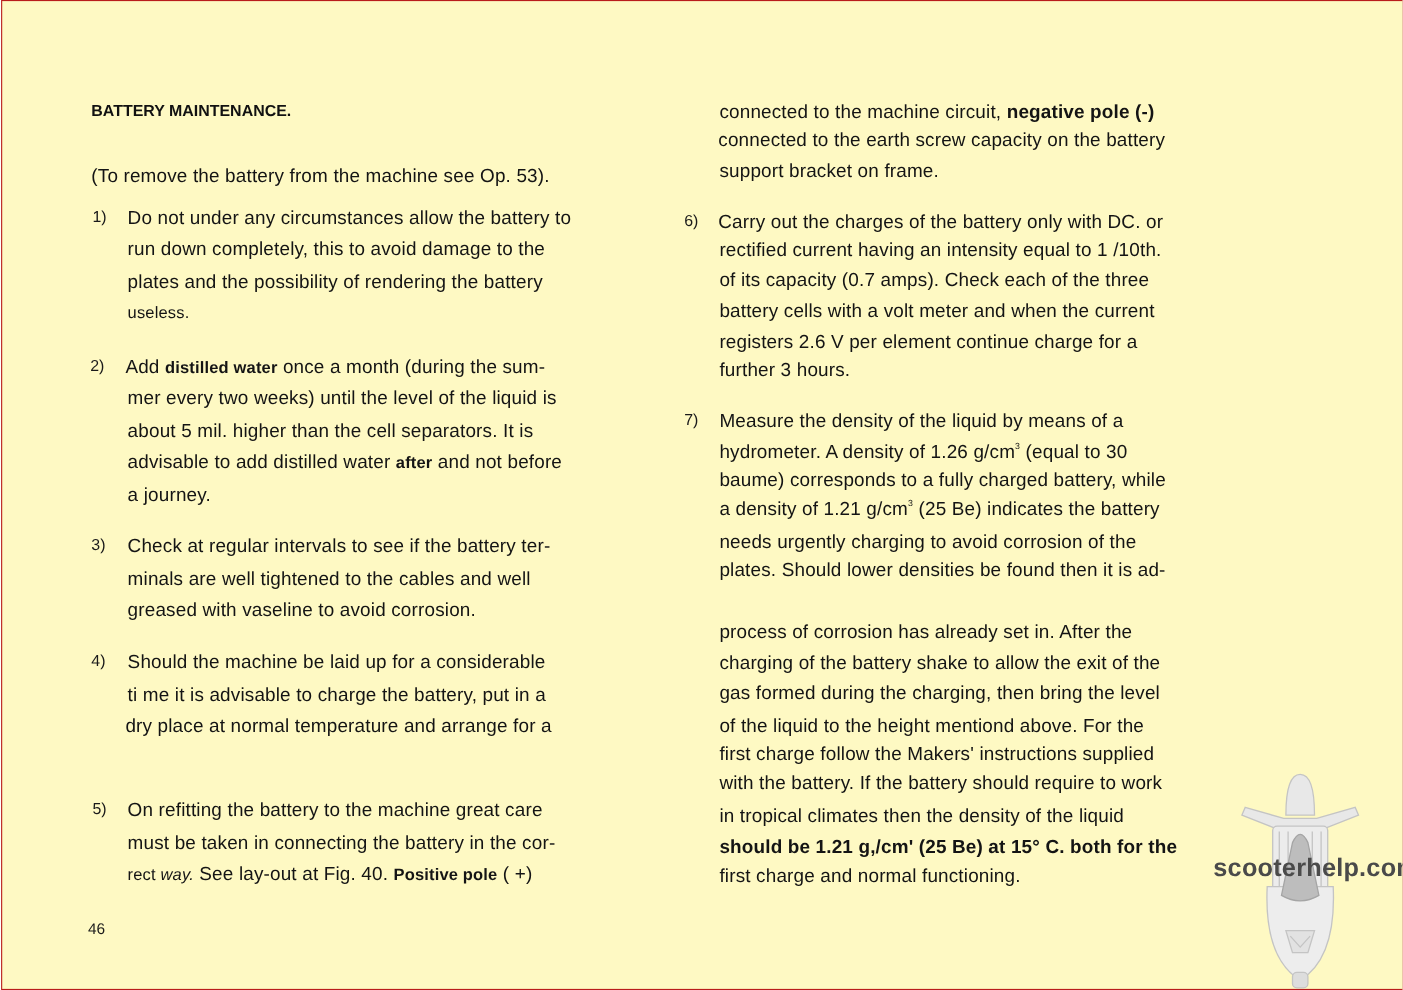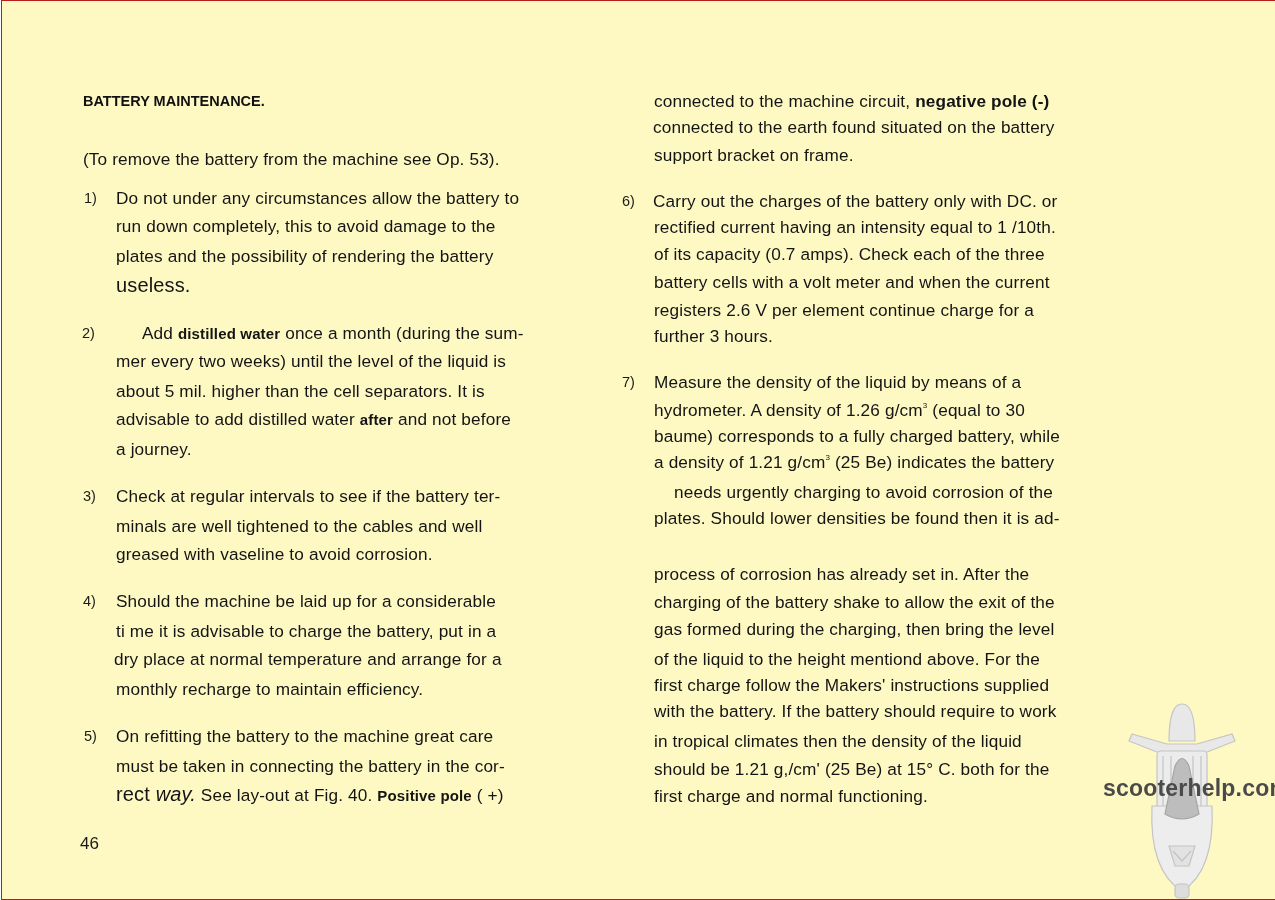--- a/index.html
+++ b/index.html
@@ -6,27 +6,27 @@
     body { width: 1275px; height: 900px; position: relative; overflow: hidden; }
     #page {
       position: absolute; left: 1px; top: 0; width: 1273px; height: 898px;
       border: 1px solid #b91c1c; background: #fef9c3;
       font-family: "Liberation Sans", sans-serif; color: #111;
     }
     .ln {
       position: absolute; white-space: nowrap; font-size: 17.2px; line-height: 20px;
       letter-spacing: 0.15px; color: #141414;
     }
-    .small { font-size: 20px; }
+    .small { font-size: 15px; }
     .num { position: absolute; font-size: 14.5px; line-height: 20px; color: #1a1a1a; }
     .heading { position: absolute; left: 81px; top: 90px; font-size: 14.5px; font-weight: bold; line-height: 20px; color: #111; }
     b { font-weight: bold; }
     i { font-style: italic; }
     sup { font-size: 8px; vertical-align: 8px; line-height: 0; }
-    .pagenum { position: absolute; left: 78px; top: 833px; font-size: 17px; line-height: 20px; color: #1a1a1a; }
+    .pagenum { position: absolute; left: 78px; top: 833px; font-size: 14px; line-height: 20px; color: #1a1a1a; }
     #watermark { position: absolute; left: 1095px; top: 695px; width: 180px; height: 205px; }
     #watermark-text {
       position: absolute; left: 1101px; top: 776px; font-size: 23px; font-weight: bold;
       color: #4a4a4a; line-height: 22px; letter-spacing: 0.2px; white-space: nowrap;
     }
   </style>
 </head>
 <body>
 
 <div id="page">
@@ -34,83 +34,82 @@
   <div class="heading">BATTERY MAINTENANCE.</div>
   <div class="ln" style="left:81px;top:148px;">(To remove the battery from the machine see Op. 53).</div>
 
   <div class="num" style="left:82px;top:187px;">1)</div>
   <div class="ln" style="left:114px;top:187px;">Do not under any circumstances allow the battery to</div>
   <div class="ln" style="left:114px;top:215px;">run down completely, this to avoid damage to the</div>
   <div class="ln" style="left:114px;top:245px;">plates and the possibility of rendering the battery</div>
   <div class="ln small" style="left:114px;top:274px;">useless.</div>
 
   <div class="num" style="left:80px;top:322px;">2)</div>
-  <div class="ln" style="left:112px;top:322px;margin-left:28px;">
+  <div class="ln" style="left:112px;top:322px;">
     <span>Add </span><b class="small" style="font-size:15px">distilled  water</b><span> once a month (during the sum-</span>
   </div>
   <div class="ln" style="left:114px;top:350px;">mer every two weeks) until the level of the liquid is</div>
   <div class="ln" style="left:114px;top:380px;">about 5 mil. higher than the cell separators. It is</div>
   <div class="ln" style="left:114px;top:408px;">
     <span>advisable to add distilled water </span><b style="font-size:15px">after</b><span>  and not before</span>
   </div>
   <div class="ln" style="left:114px;top:438px;">a journey.</div>
 
   <div class="num" style="left:81px;top:485px;">3)</div>
   <div class="ln" style="left:114px;top:485px;">Check at regular intervals to see if the battery ter-</div>
   <div class="ln" style="left:114px;top:515px;">minals are well tightened to the cables and well</div>
   <div class="ln" style="left:114px;top:543px;">greased with vaseline to avoid corrosion.</div>
 
   <div class="num" style="left:81px;top:590px;">4)</div>
   <div class="ln" style="left:114px;top:590px;">Should the machine be laid up for a considerable</div>
   <div class="ln" style="left:114px;top:620px;">ti me it is advisable to charge the battery, put in a</div>
   <div class="ln" style="left:112px;top:648px;">dry place at normal temperature and arrange for a</div>
-  <div class="ln" style="left:114px;top:678px;">monthly recharge to maintain efficiency.</div>
 
   <div class="num" style="left:82px;top:725px;">5)</div>
   <div class="ln" style="left:114px;top:725px;">On refitting the battery to the machine great care</div>
   <div class="ln" style="left:114px;top:755px;">must be taken in connecting the battery in the cor-</div>
   <div class="ln" style="left:114px;top:783px;">
     <span class="small">rect </span><i class="small">way.</i><span>  See lay-out at Fig. 40.  </span><b style="font-size:15px">Positive pole</b><span>  ( +)</span>
   </div>
 
   <div class="pagenum">46</div>
 
   <div class="ln" style="left:652px;top:90px;">
     <span>connected to the machine circuit,  </span><b>negative pole (-)</b>
   </div>
-  <div class="ln" style="left:651px;top:116px;">connected to the earth found situated on the battery</div>
+  <div class="ln" style="left:651px;top:116px;">connected to the earth screw capacity on the battery</div>
   <div class="ln" style="left:652px;top:144px;">support bracket on frame.</div>
 
   <div class="num" style="left:620px;top:190px;">6)</div>
   <div class="ln" style="left:651px;top:190px;">Carry out the charges of the battery only with DC. or</div>
   <div class="ln" style="left:652px;top:216px;">rectified current having an intensity equal to 1 /10th.</div>
   <div class="ln" style="left:652px;top:243px;">of its capacity (0.7 amps). Check each of the three</div>
   <div class="ln" style="left:652px;top:271px;">battery cells with a volt meter and when the current</div>
   <div class="ln" style="left:652px;top:299px;">registers 2.6 V per element continue charge for a</div>
   <div class="ln" style="left:652px;top:325px;">further 3 hours.</div>
 
   <div class="num" style="left:620px;top:371px;">7)</div>
   <div class="ln" style="left:652px;top:371px;">Measure the density of the liquid by means of a</div>
   <div class="ln" style="left:652px;top:399px;text-align:right;">
     <span>hydrometer. A density of 1.26 g/cm</span><sup>3</sup><span>  (equal to 30</span>
   </div>
   <div class="ln" style="left:652px;top:425px;">baume) corresponds to a fully charged battery, while</div>
   <div class="ln" style="left:652px;top:451px;">
     <span>a density of 1.21 g/cm</span><sup>3</sup><span> (25 Be) indicates the battery</span>
   </div>
-  <div class="ln" style="left:652px;top:481px;margin-left:20px;">needs urgently charging to avoid corrosion of the</div>
+  <div class="ln" style="left:652px;top:481px;">needs urgently charging to avoid corrosion of the</div>
   <div class="ln" style="left:652px;top:507px;">plates. Should lower densities be found then it is ad-</div>
   <div class="ln" style="left:652px;top:563px;">process of corrosion has already set in. After the</div>
   <div class="ln" style="left:652px;top:591px;">charging of the battery shake to allow the exit of the</div>
   <div class="ln" style="left:652px;top:618px;">gas formed during the charging, then bring the level</div>
   <div class="ln" style="left:652px;top:648px;">of the liquid to the height mentiond above. For the</div>
   <div class="ln" style="left:652px;top:674px;">first charge follow the Makers' instructions supplied</div>
   <div class="ln" style="left:652px;top:700px;">with the battery. If the battery should require to work</div>
   <div class="ln" style="left:652px;top:730px;">in tropical climates then the density of the liquid</div>
-  <div class="ln" style="left:652px;top:758px;">should be 1.21 g,/cm' (25 Be) at 15° C. both for the</div>
+  <div class="ln" style="left:652px;top:758px;font-weight:bold;">should be 1.21 g,/cm' (25 Be) at 15° C. both for the</div>
   <div class="ln" style="left:652px;top:785px;">first charge and normal functioning.</div>
 
   <svg id="watermark" viewBox="0 0 180 205">
     <g fill="#e8e8e8" stroke="#c4c4c4" stroke-width="1.2">
 
       <path d="M72 45 Q72 8 85 8 Q98 8 98 45 Z"></path>
 
       <path d="M35 38 L70 48 L100 48 L135 38 L138 45 L100 60 L70 60 L32 45 Z"></path>
 
       <rect x="60" y="55" width="50" height="70" rx="4" fill="#ececec"></rect>

